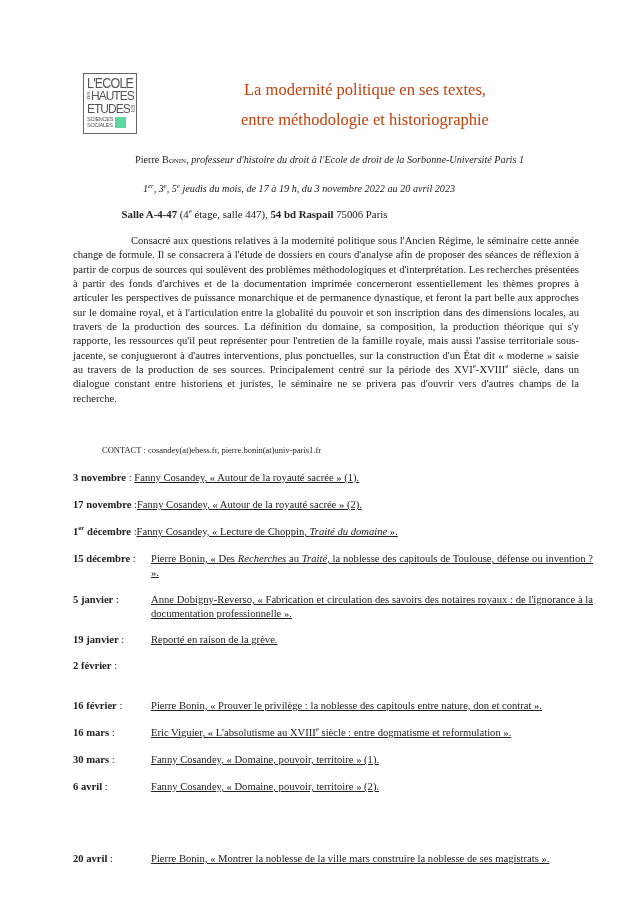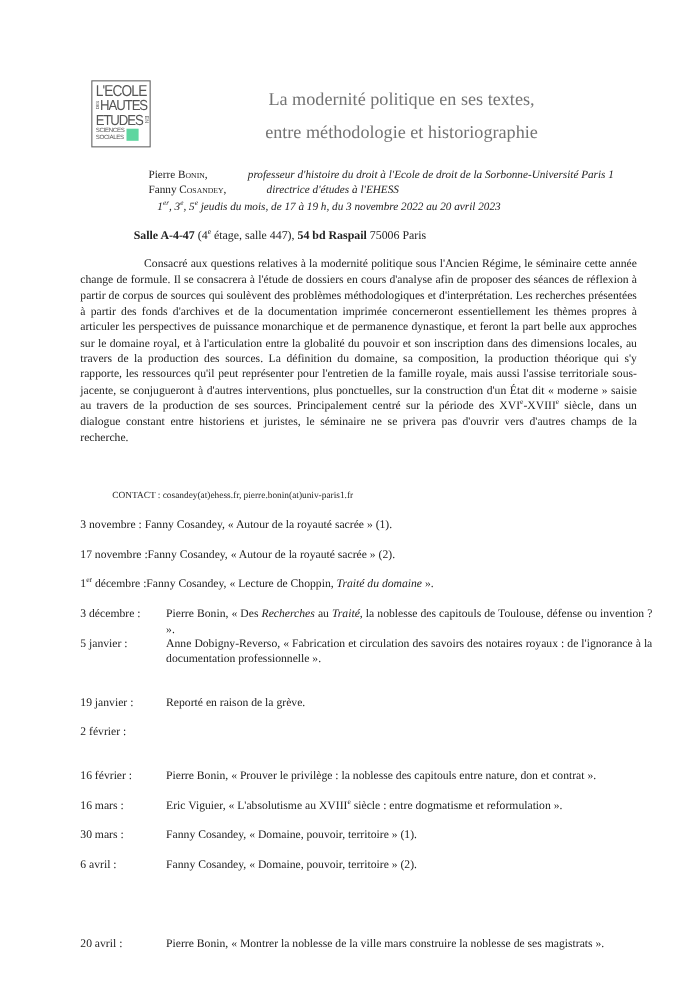--- a/index.html
+++ b/index.html
@@ -18,42 +18,42 @@
     .logo .row { display: flex; align-items: center; height: 13px; }
     .logo .vert { font-size: 4px; writing-mode: vertical-rl; transform: rotate(180deg); letter-spacing: -0.3px; line-height: 4px; }
     .logo .l2 { font-size: 12px; letter-spacing: -1px; transform: scaleY(1.1); }
     .logo .vert2 { font-size: 5px; writing-mode: vertical-rl; line-height: 5px; }
     .logo .bottom { display: flex; align-items: flex-end; margin-top: 2px; }
     .logo .ss { font-size: 5.6px; letter-spacing: -0.3px; line-height: 5.6px; }
     .logo .green { width: 11px; height: 11px; background: #5ed6a0; margin-left: 2px; }
 
     .title {
       position: absolute; left: 200px; width: 330px; text-align: center;
-      font-size: 16.5px; color: #737373;
+      font-size: 16.5px; color: #c2410c;
     }
     .t1 { top: 80px; }
     .t2 { top: 110px; }
 
     .authors { position: absolute; left: 135px; top: 153px; font-size: 10.2px; line-height: 13px; }
     .authors .sc { font-variant: small-caps; text-align: center; }
-    .authors i { font-style: italic; margin-left: 34px; }
+    .authors i { font-style: italic; }
     .when { position: absolute; left: 143px; top: 183px; font-size: 10.2px; font-style: italic; }
     .where { position: absolute; left: 0; width: 509px; text-align: center; top: 208px; font-size: 10.8px; }
     .where b { font-weight: bold; }
 
     .para {
       position: absolute; left: 73px; top: 234px; width: 506px;
       font-size: 10.6px; line-height: 14.35px; text-align: justify;
       text-indent: 58px;
     }
     .contact { position: absolute; left: 102px; top: 445px; font-size: 8.5px; }
 
     .sched { position: absolute; left: 73px; font-size: 10.6px; line-height: 14px; width: 520px; }
-    .sched .d { font-weight: normal; display: inline-block; min-width: 0; }
-    .sched .body { position: absolute; left: 78px; top: 0; width: 442px; text-align: justify; }
+    .sched .d { font-weight: bold; display: inline-block; min-width: 0; }
+    .sched .body { position: absolute; left: 78px; top: 0; width: 442px; text-align: justify; text-decoration: underline; }
     .sched.inline .body { position: static; display: inline; }
     sup { font-size: 65%; line-height: 0; }
   </style>
 </head>
 <body>
 
 <div class="logo">
   <div class="l1">L'ECOLE</div>
   <div class="row">
     <span class="vert">DES</span>
@@ -72,23 +72,20 @@
   </div>
 </div>
 
 <div class="title t1">La modernité politique en ses textes,</div>
 <div class="title t2">entre méthodologie et historiographie</div>
 
 <div class="authors">
   <div>
     <span>Pierre </span><span class="sc">Bonin</span><span>, </span><i>professeur d'histoire du droit à l'Ecole de droit de la Sorbonne-Université Paris 1</i>
   </div>
-  <div>
-    <span>Fanny </span><span class="sc">Cosandey</span><span>, </span><i>directrice d'études à l'EHESS</i>
-  </div>
 </div>
 
 <div class="when">
   <span>1</span><sup>er</sup><span>, </span><span>3</span><sup>e</sup><span>, </span><span>5</span><sup>e</sup><span> jeudis du mois, de 17 à 19 h, du 3 novembre 2022 au 20 avril 2023</span>
 </div>
 
 <div class="where">
   <b>Salle A-4-47</b><span> (4</span><sup>e</sup><span> étage, salle 447), </span><b>54 bd Raspail</b><span> 75006 Paris</span>
 </div>
 
@@ -104,25 +101,25 @@
 
 <div class="sched inline" style="top:498px">
   <span class="d">17 novembre</span><span> :</span><span class="body">Fanny Cosandey, « Autour de la royauté sacrée » (2).</span>
 </div>
 
 <div class="sched inline" style="top:525px">
   <span class="d"><span>1</span><sup>er</sup><span> décembre</span></span><span> :</span><span class="body"><span>Fanny Cosandey, « Lecture de Choppin, </span><i>Traité du domaine</i><span> ».</span></span>
 </div>
 
 <div class="sched" style="top:552px">
-  <span class="d">3 décembre</span><span> :</span>
+  <span class="d">15 décembre</span><span> :</span>
   <span class="body"><span>Pierre Bonin, « Des </span><i>Recherches</i><span> au </span><i>Traité</i><span>, la noblesse des capitouls de Toulouse, défense ou invention ? ».</span></span>
 </div>
 
-<div class="sched" style="top:579px">
+<div class="sched" style="top:593px">
   <span class="d">5 janvier</span><span> :</span>
   <span class="body">Anne Dobigny-Reverso, « Fabrication et circulation des savoirs des notaires royaux : de l'ignorance à la documentation professionnelle ».</span>
 </div>
 
 <div class="sched" style="top:633px">
   <span class="d">19 janvier</span><span> :</span>
   <span class="body">Reporté en raison de la grève.</span>
 </div>
 
 <div class="sched" style="top:659px">

